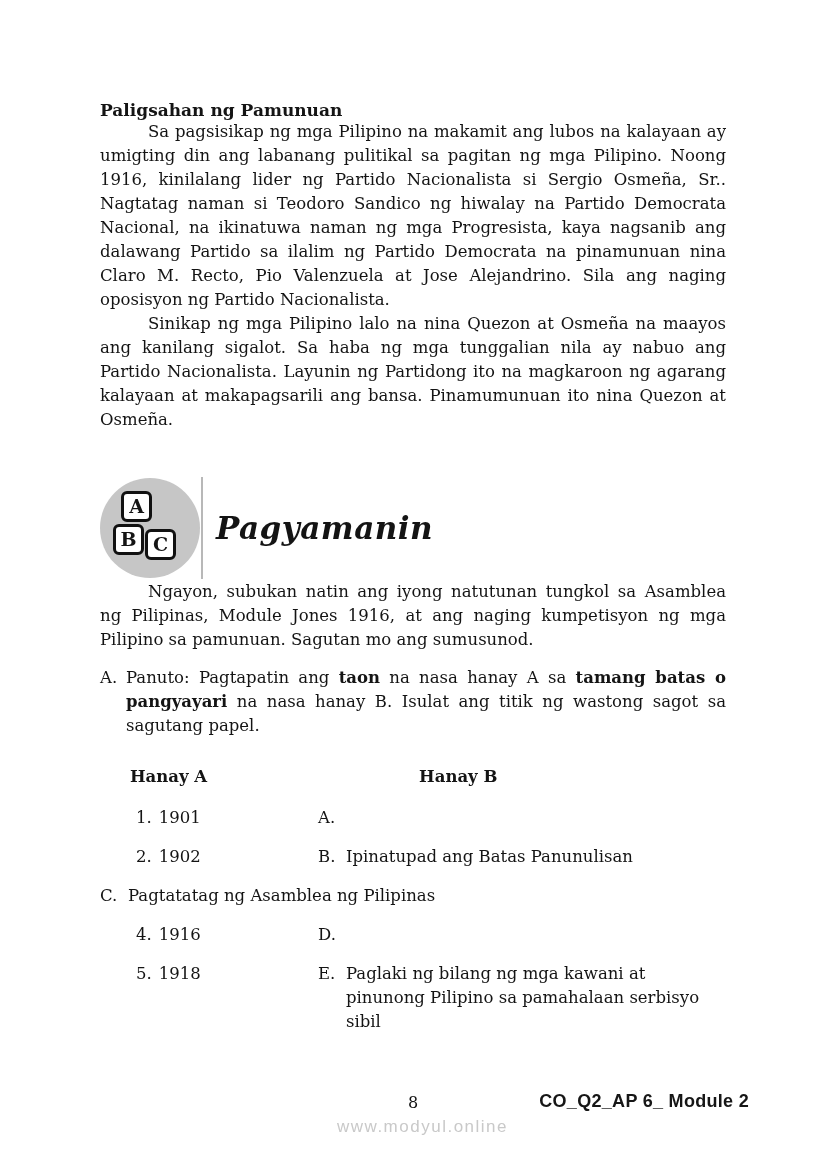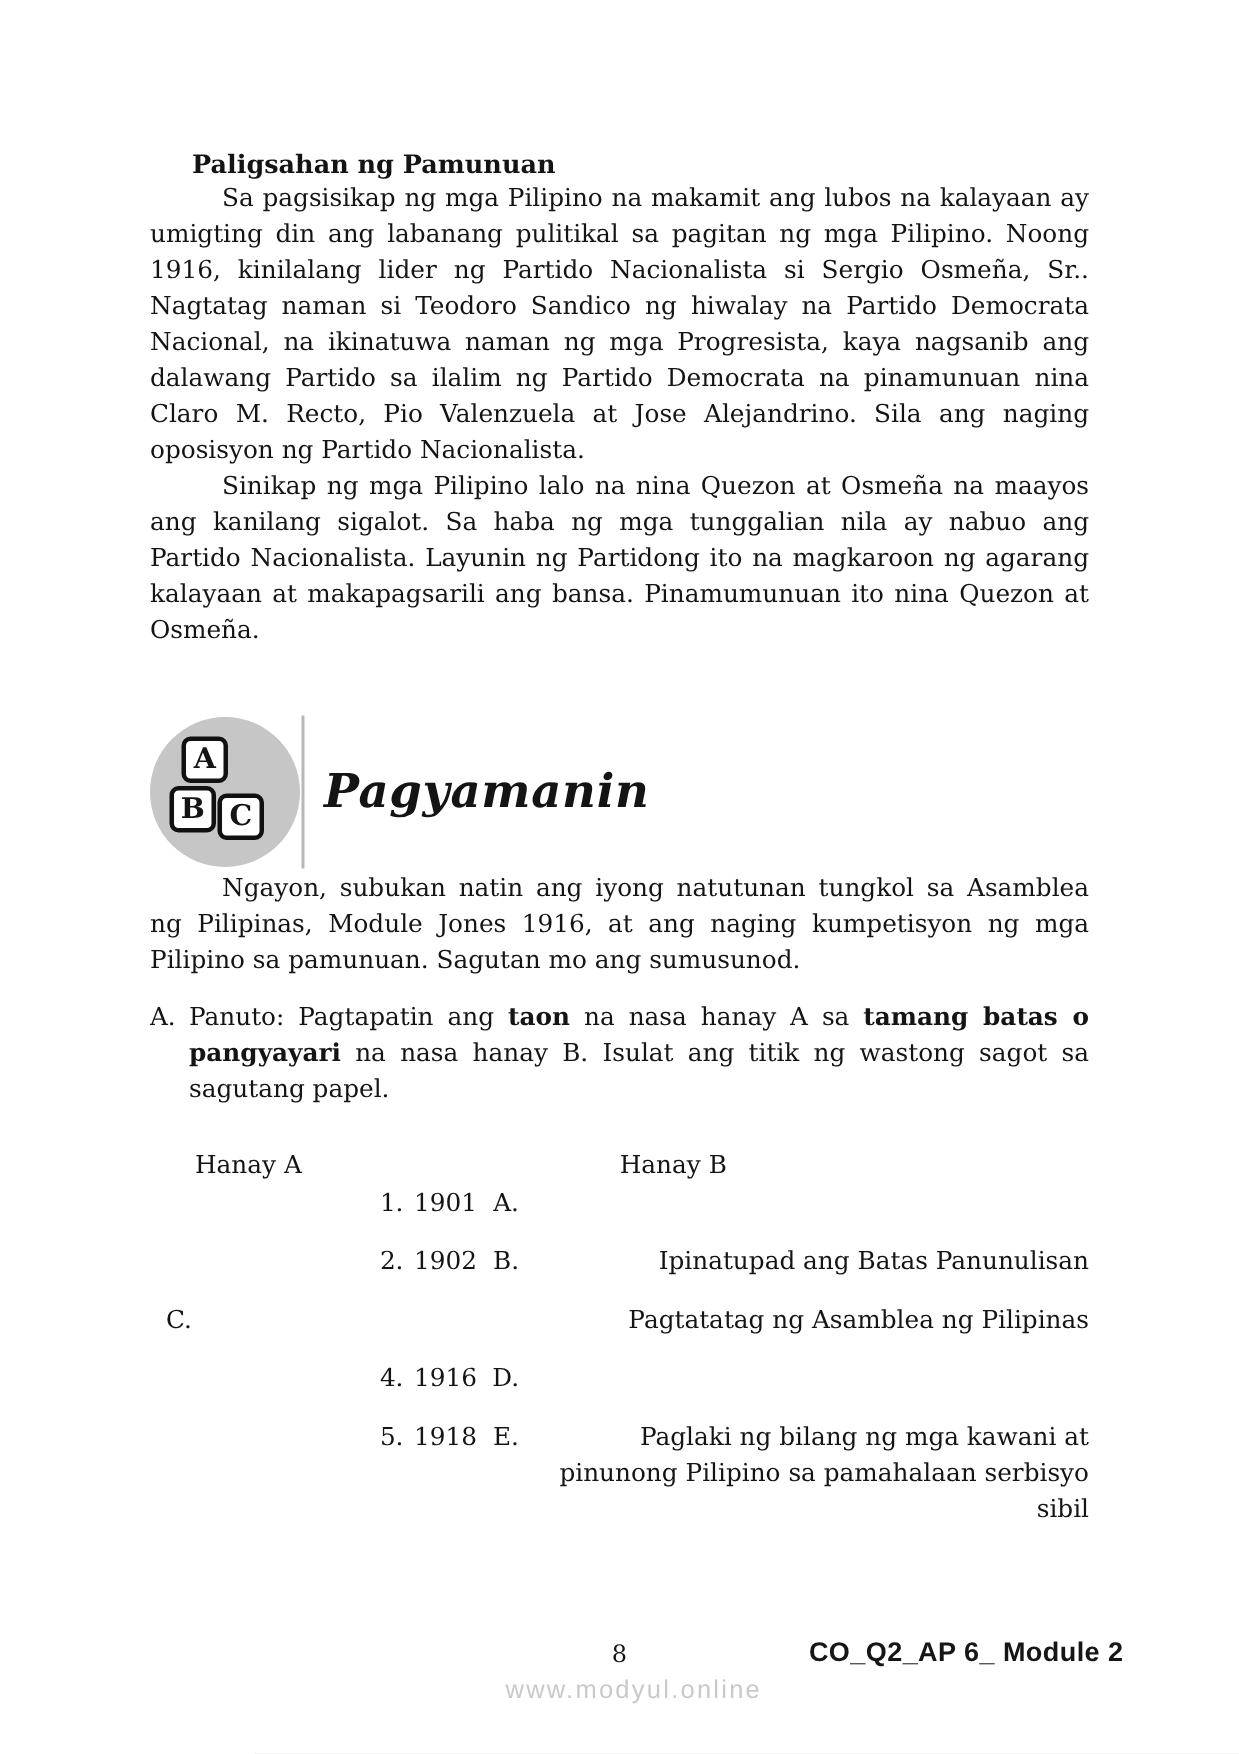--- a/index.html
+++ b/index.html
@@ -17,21 +17,20 @@
     position: absolute;
     left: 100px;
     top: 0;
     width: 626px;
   }
   .section-heading {
     margin-top: 100px;
     font-size: 17px;
     font-weight: bold;
     line-height: 20px;
-    margin-left: 28px;
   }
   p.body-para {
     margin: 0;
     font-size: 16.5px;
     line-height: 24px;
     text-align: justify;
     text-indent: 48px;
   }
   .p1 { margin-top: 22px; }
   .p2 { margin-top: 14px; }
@@ -97,26 +96,26 @@
     display: inline-block;
     width: 26px;
     margin-left: -26px;
   }
   .instruction b { font-weight: bold; }
 
   
   .matching { margin-top: 28px; font-size: 16.5px; }
   .match-headers {
     display: flex;
-    font-weight: normal;
+    font-weight: bold;
     line-height: 22px;
   }
   .header-a { margin-left: 30px; }
   .header-b { margin-left: 212px; }
-  .match-rows { margin-top: 2px; text-align: right; }
+  .match-rows { margin-top: 18px; }
   .match-row {
     display: flex;
     line-height: 24px;
     margin-bottom: 15px;
   }
   .row-num {
     box-sizing: border-box;
     width: 218px;
     padding-left: 36px;
     flex: 0 0 auto;

